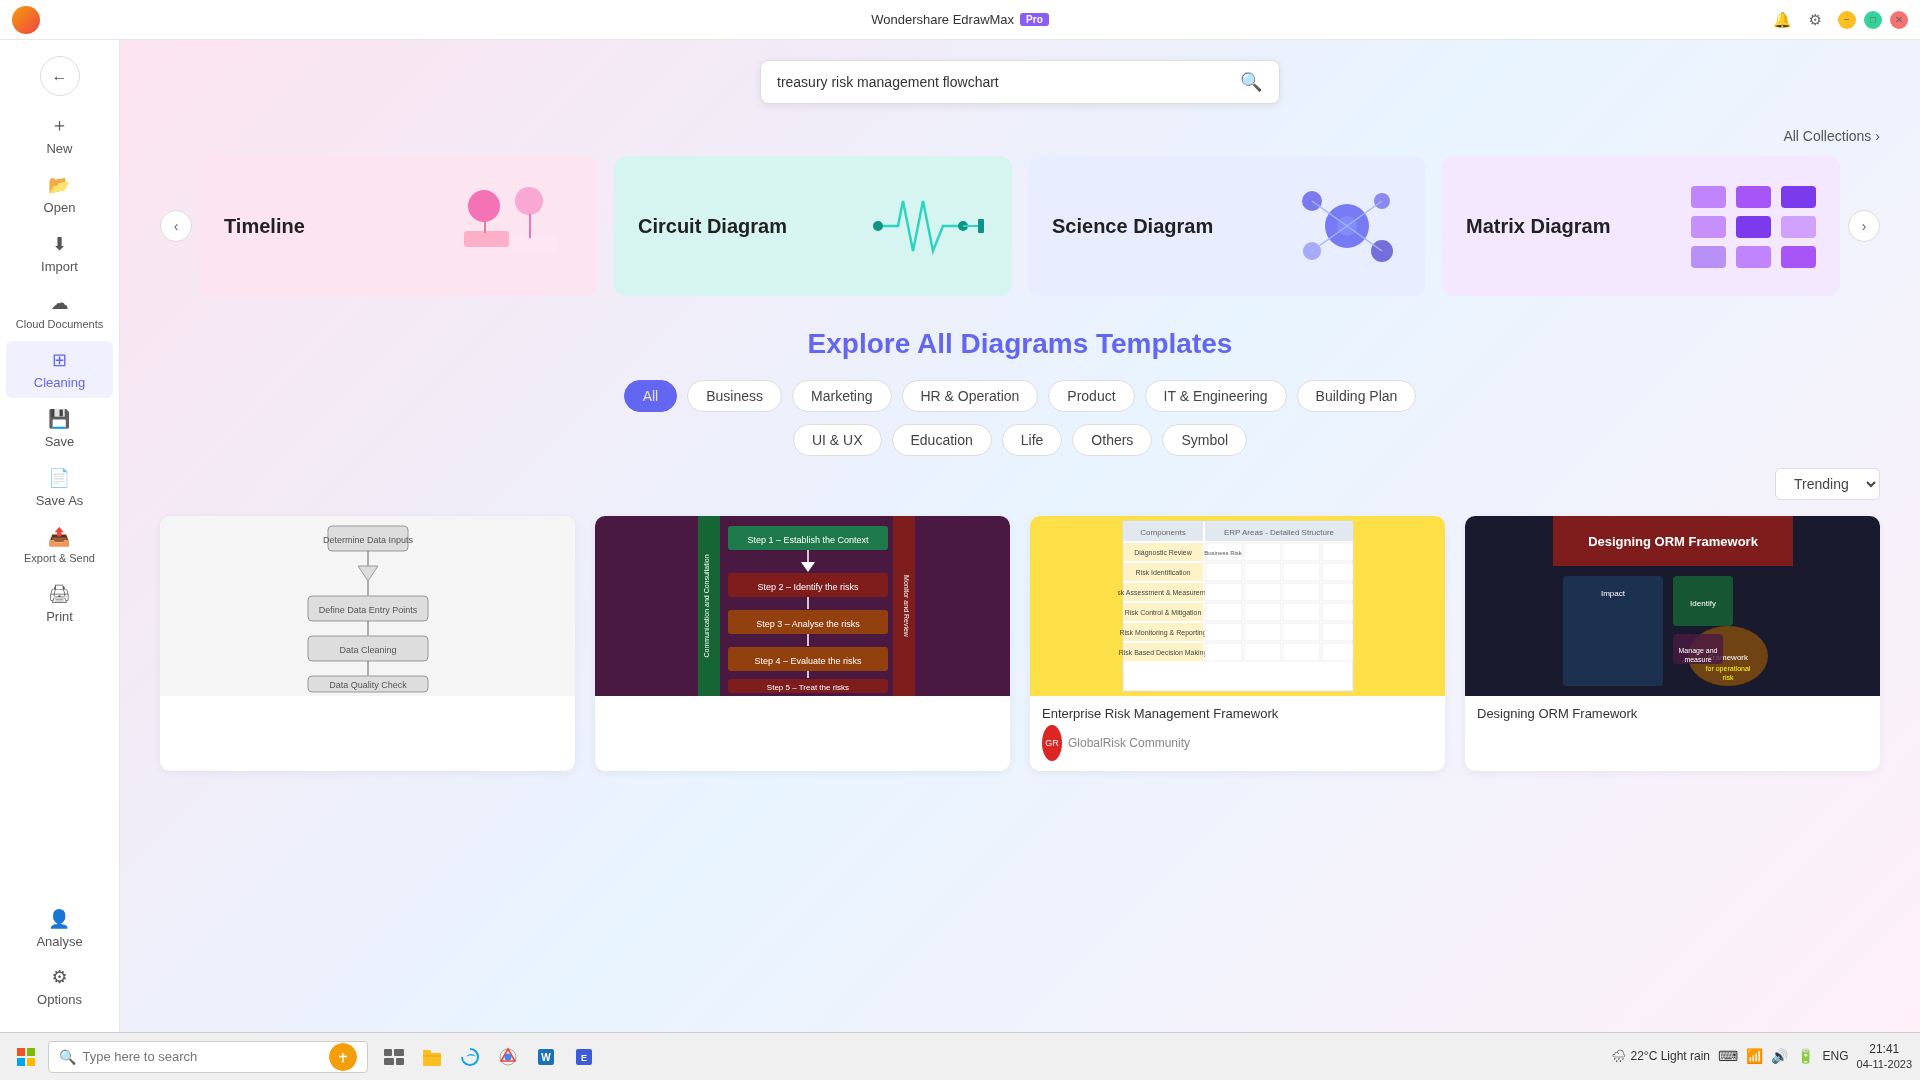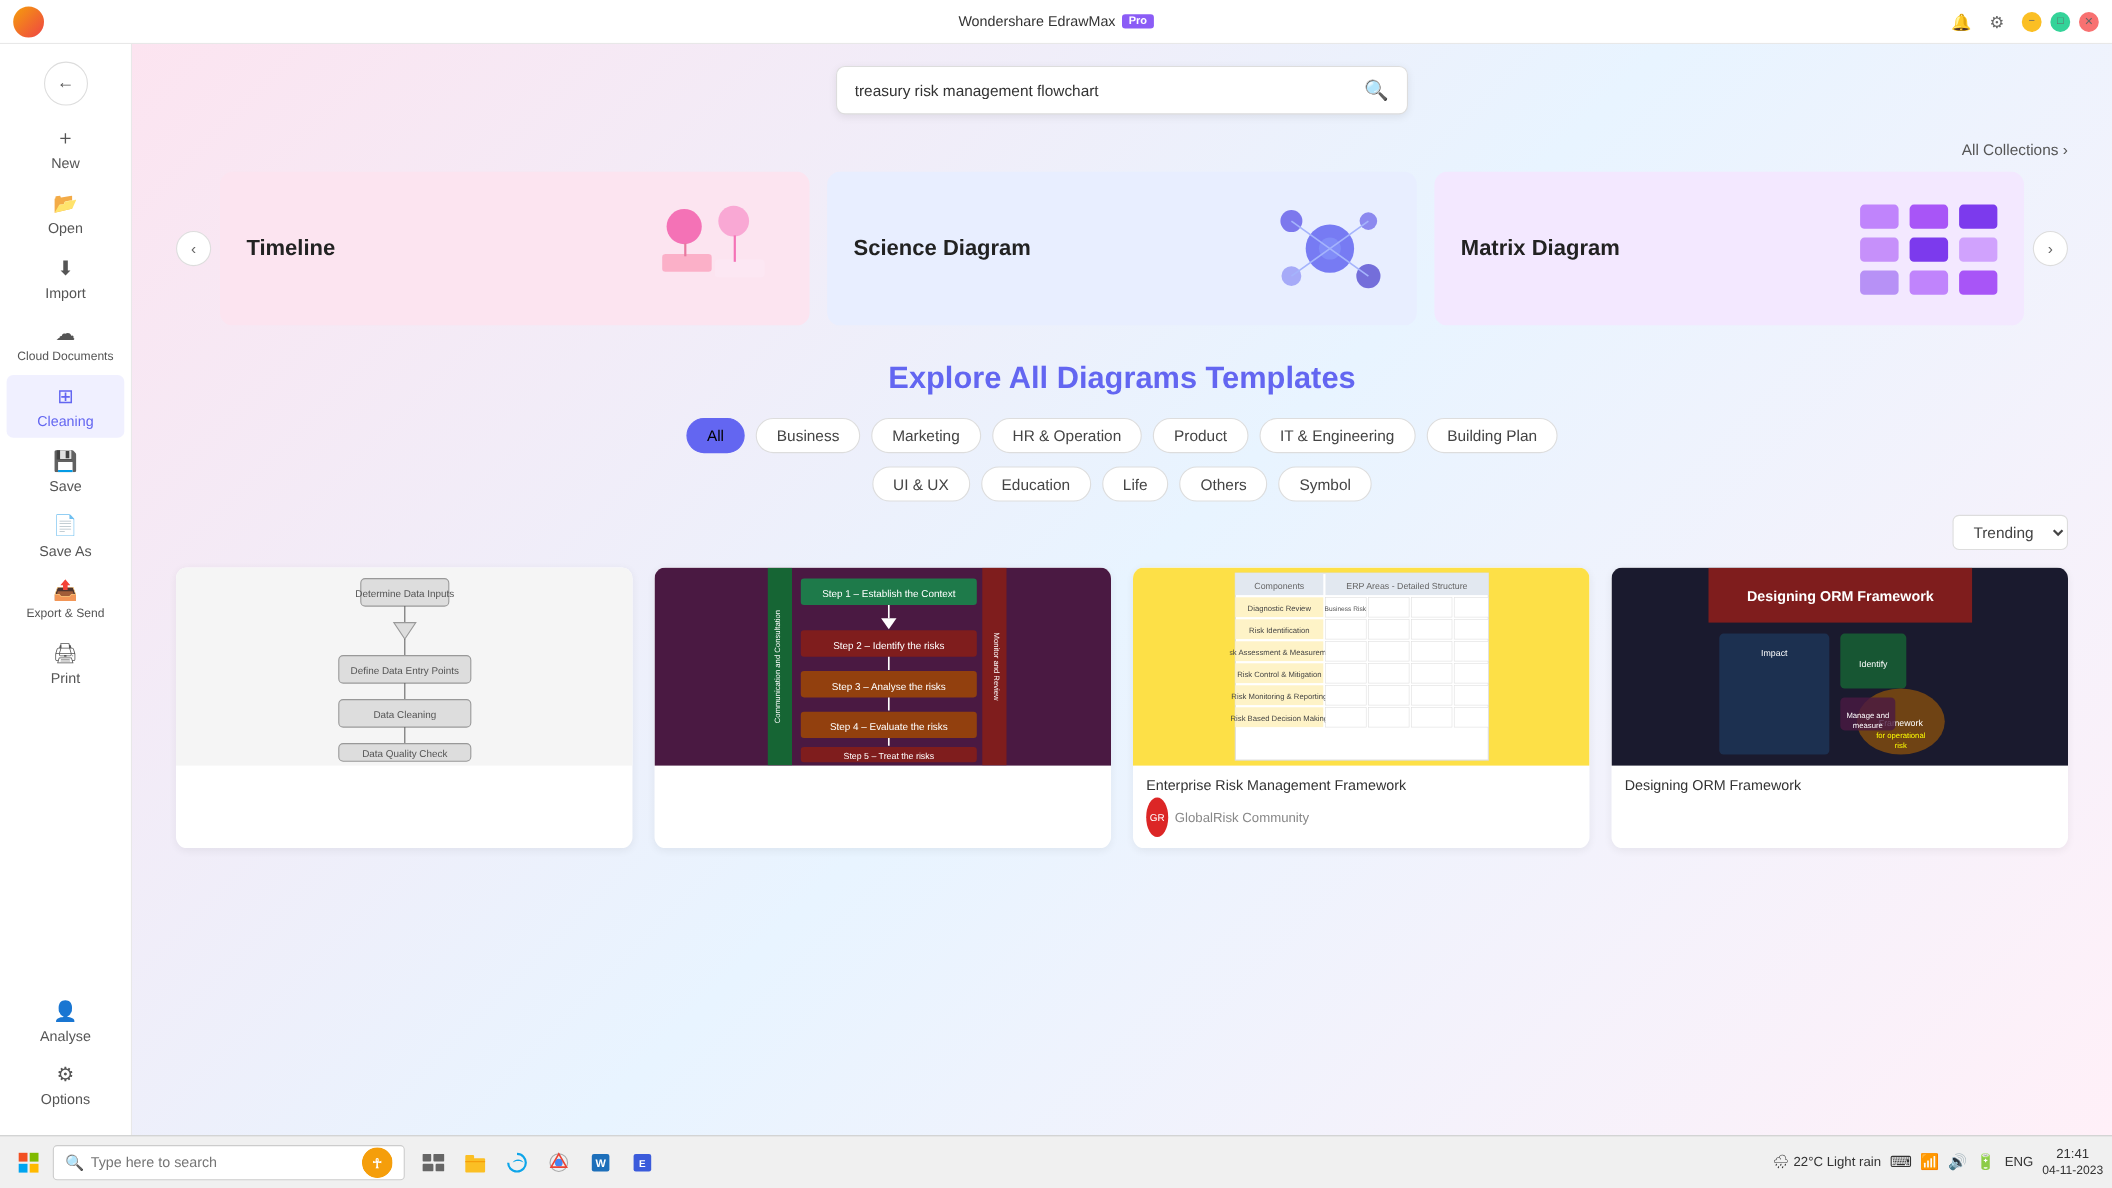--- a/index.html
+++ b/index.html
@@ -238,21 +238,21 @@
     .filter-tag {
       padding: 7px 18px;
       border-radius: 20px;
       border: 1.5px solid #ddd;
       font-size: 14px;
       cursor: pointer;
       background: white;
       color: #444;
       transition: all 0.2s;
     }
-    .filter-tag.active { background: #6366f1; color: #000000; border-color: #6366f1; }
+    .filter-tag.active { background: #6366f1; color: #e5e5e5; border-color: #6366f1; }
 
     
     .sort-row {
       display: flex;
       justify-content: flex-end;
       margin-bottom: 16px;
     }
     .sort-select {
       padding: 6px 14px;
       border-radius: 6px;
@@ -477,20 +477,30 @@
             <svg width="120" height="100" viewBox="0 0 120 100">
               <circle cx="30" cy="30" r="16" fill="#f472b6"></circle>
               <circle cx="75" cy="25" r="14" fill="#f9a8d4"></circle>
               <rect x="10" y="55" width="45" height="16" rx="3" fill="#fbb0c8"></rect>
               <rect x="58" y="60" width="45" height="16" rx="3" fill="#fce7f3"></rect>
               <rect x="30" y="45" width="2" height="12" fill="#e879a0"></rect>
               <rect x="75" y="38" width="2" height="24" fill="#f472b6"></rect>
             </svg>
           </div>
 
+          <div class="carousel-card" style="background:#d6f5f0;">
+            <span class="carousel-card-label">Circuit Diagram</span>
+            <svg width="120" height="90" viewBox="0 0 120 90">
+              <polyline points="10,45 30,45 35,20 45,70 55,20 65,70 75,45 95,45" stroke="#2dd4bf" stroke-width="2.5" fill="none"></polyline>
+              <circle cx="95" cy="45" r="5" fill="#0d9488"></circle>
+              <circle cx="10" cy="45" r="5" fill="#0d9488"></circle>
+              <line x1="95" y1="45" x2="110" y2="45" stroke="#2dd4bf" stroke-width="2"></line>
+              <rect x="110" y="38" width="6" height="14" rx="1" fill="#0d9488"></rect>
+            </svg>
+          </div>
 
           <div class="carousel-card" style="background:#e8eeff;">
             <span class="carousel-card-label">Science Diagram</span>
             <svg width="110" height="90" viewBox="0 0 110 90">
               <circle cx="55" cy="45" r="22" fill="#6366f1" opacity="0.85"></circle>
               <circle cx="55" cy="45" r="10" fill="#818cf8"></circle>
               <circle cx="20" cy="20" r="10" fill="#4f46e5" opacity="0.7"></circle>
               <circle cx="90" cy="20" r="8" fill="#4f46e5" opacity="0.6"></circle>
               <circle cx="20" cy="70" r="9" fill="#6366f1" opacity="0.5"></circle>
               <circle cx="90" cy="70" r="11" fill="#4338ca" opacity="0.7"></circle>

